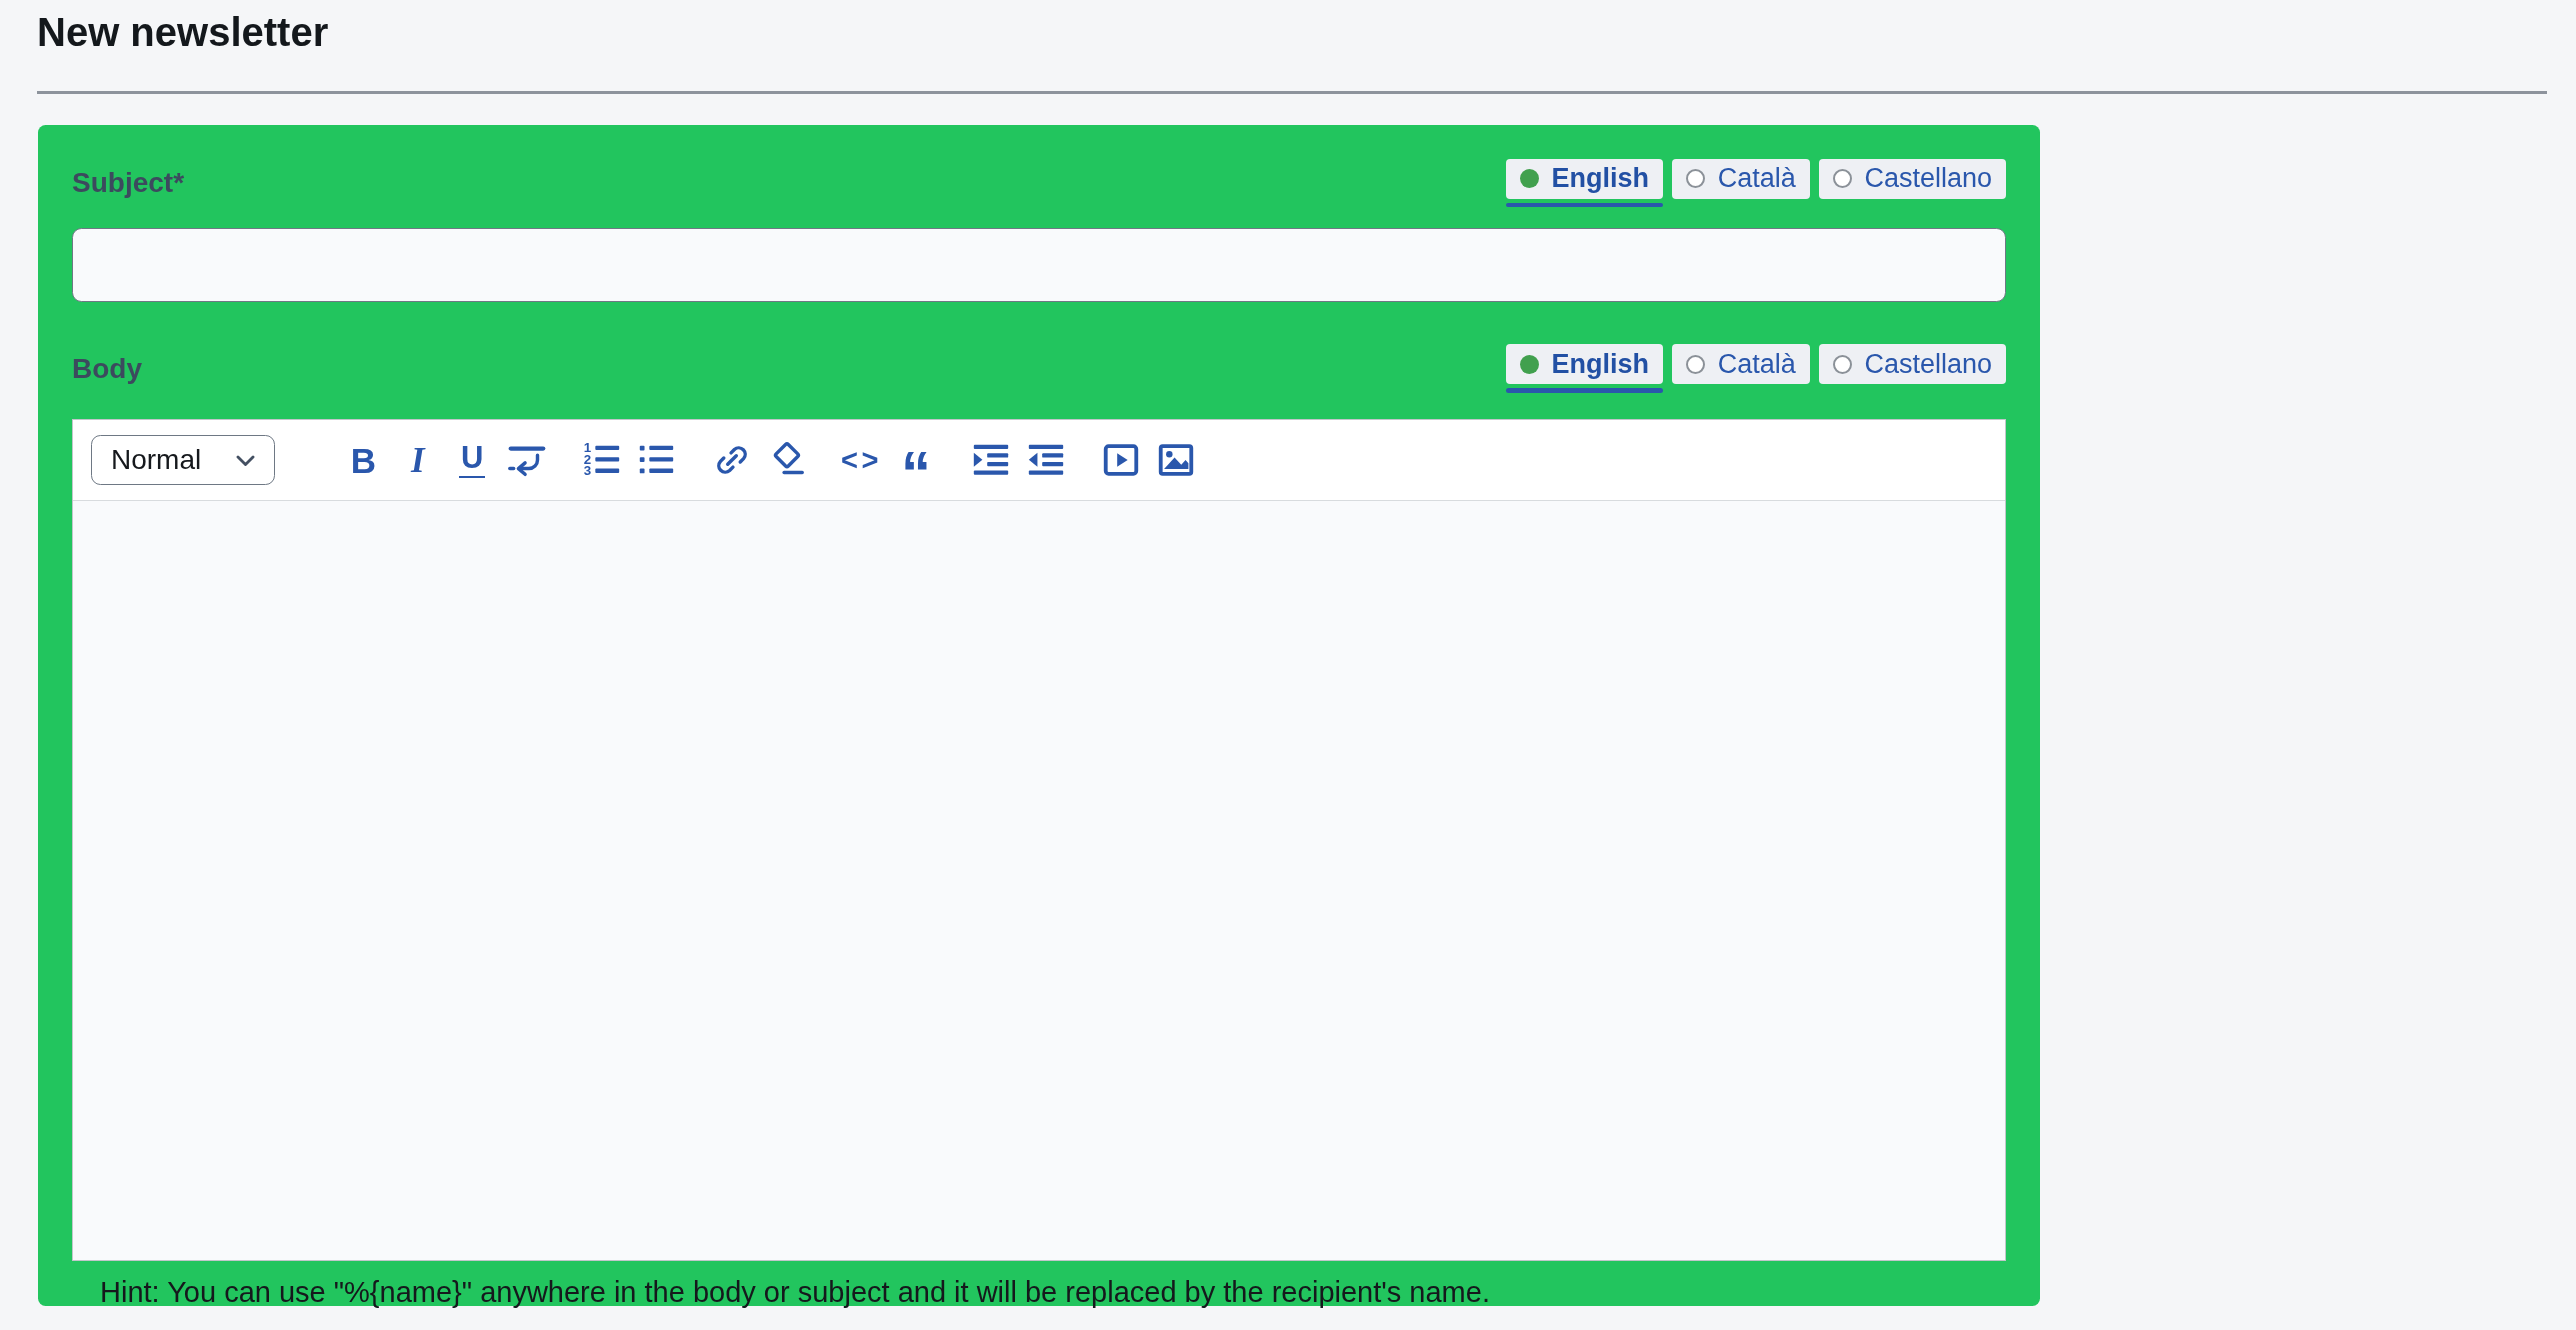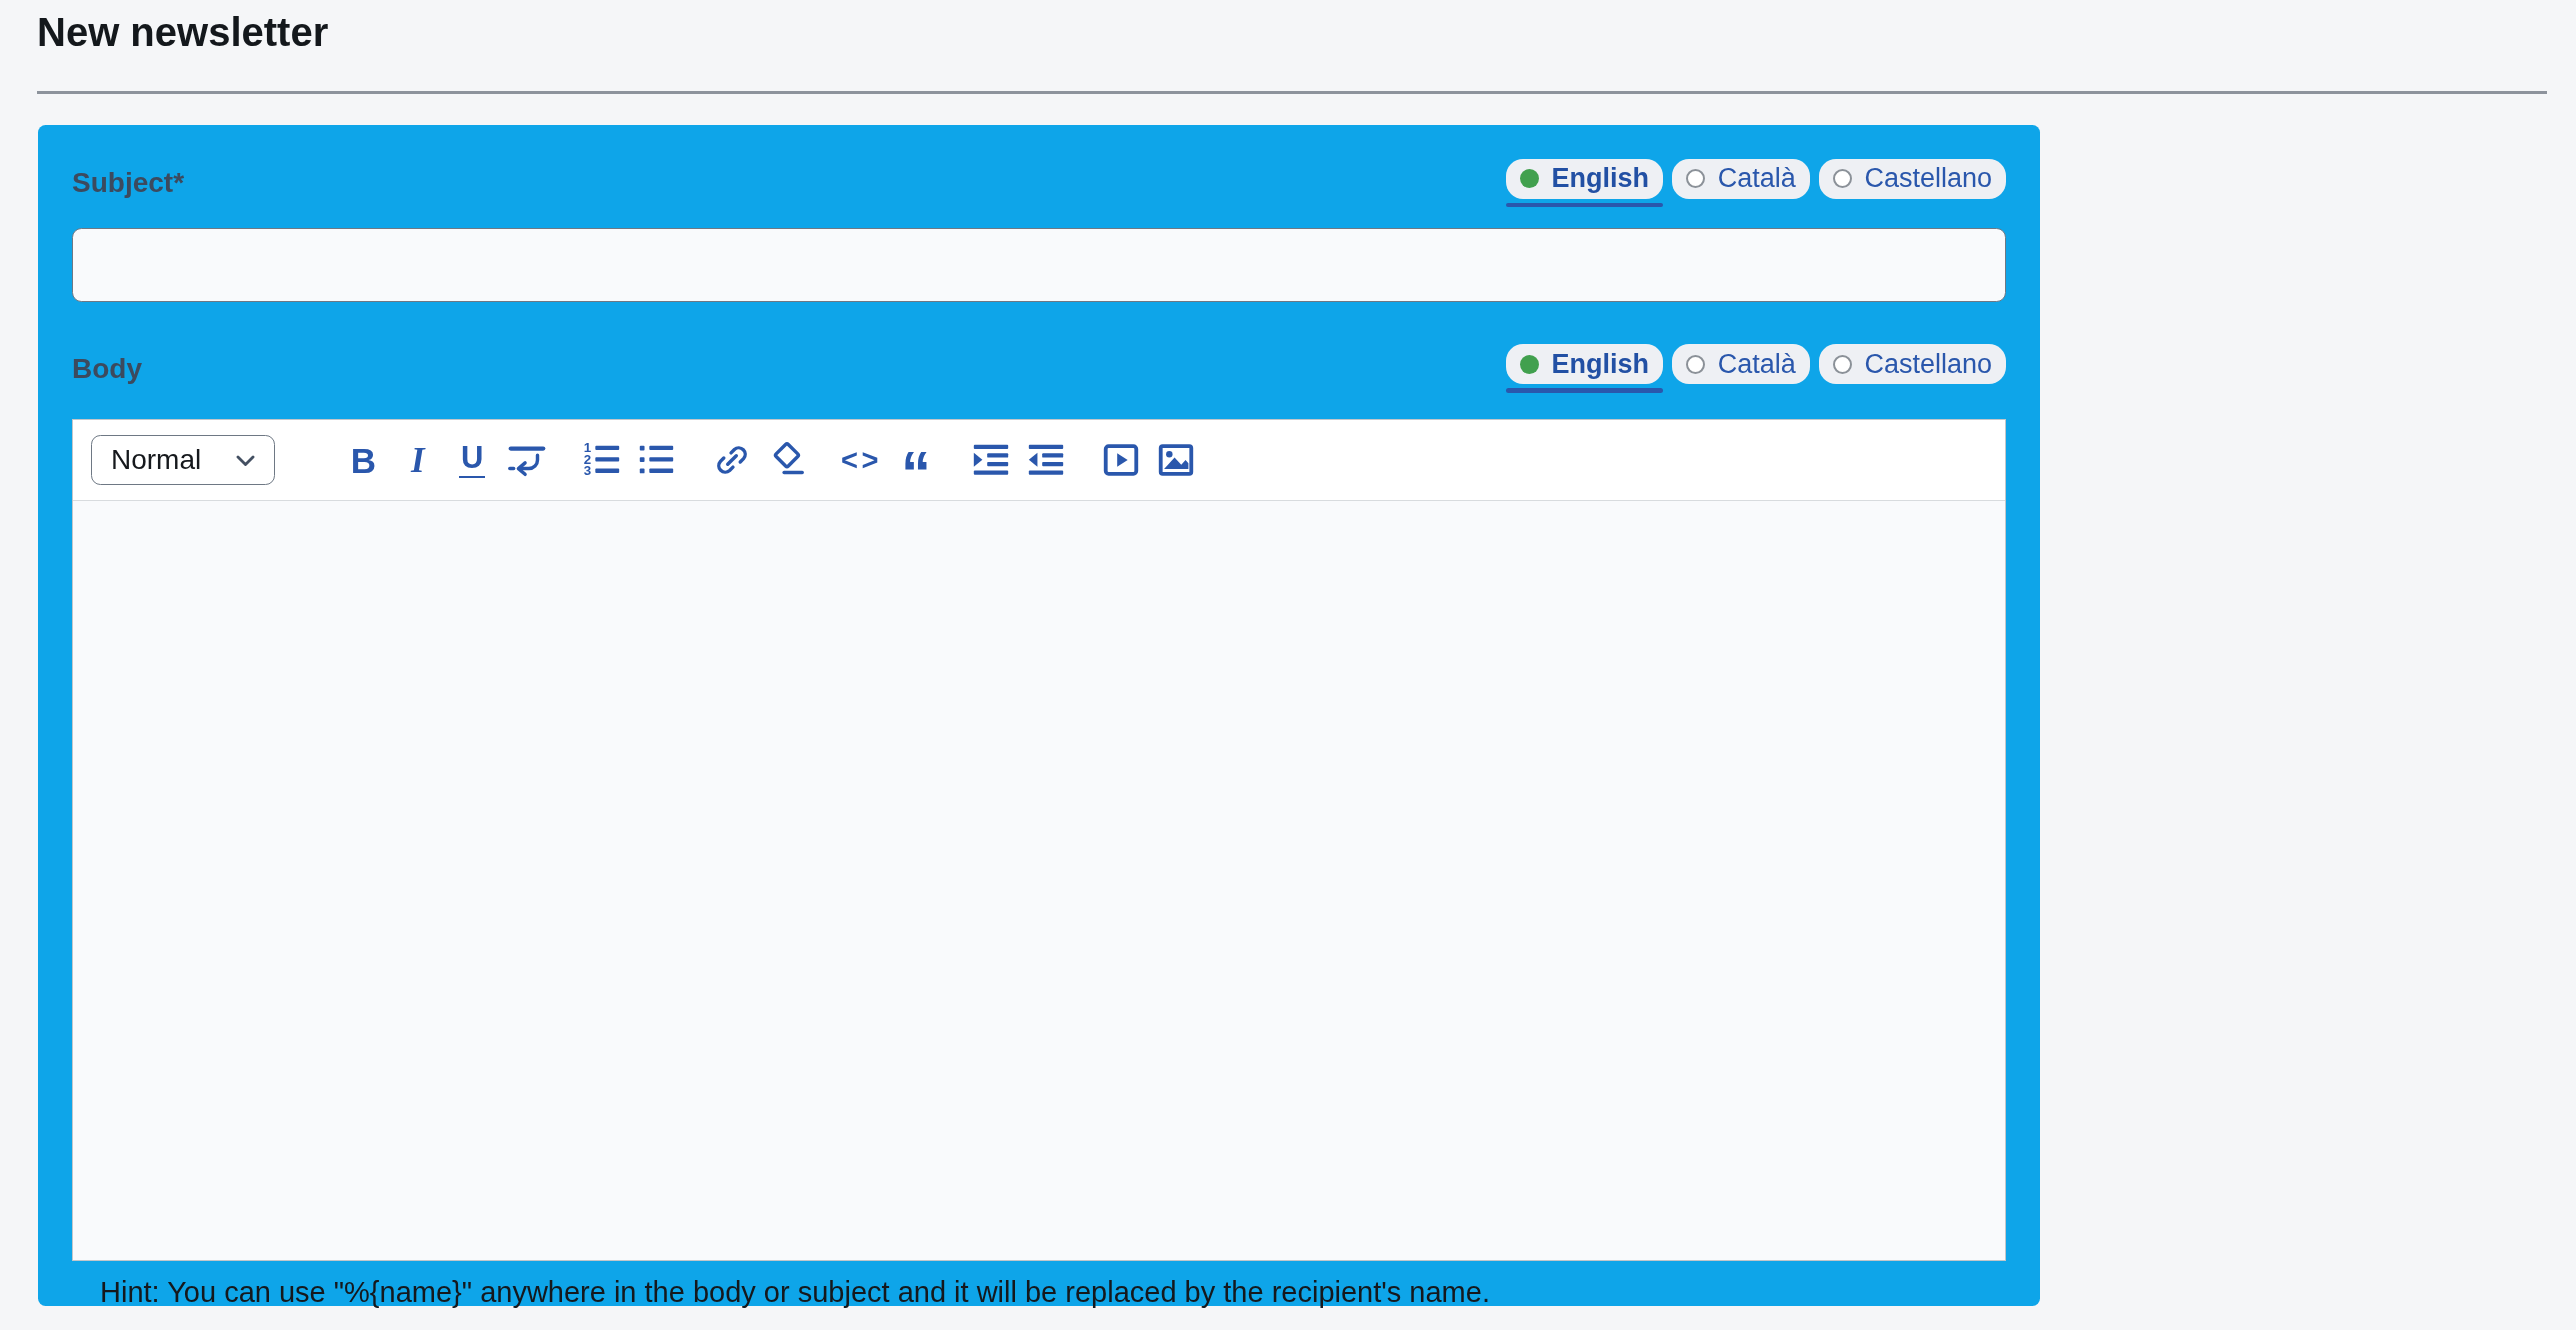--- a/index.html
+++ b/index.html
@@ -23,21 +23,21 @@
     height: 2.8px;
     background: #8d939c;
     border: none;
     margin: 34px 29px 0 37px;
   }
 
   .card {
     margin: 31px 0 0 38px;
     width: 2002px;
     height: 1181px;
-    background: #0ea5e9;
+    background: #22c55e;
     border-radius: 7.6px;
     padding: 34px 34px 0 34px;
   }
 
   .field-row {
     display: flex;
     justify-content: space-between;
     align-items: center;
   }
   .field-row.body-row { margin-top: 42px; }
@@ -48,21 +48,21 @@
     color: #3c4a5e;
   }
 
   .lang-switcher { display: flex; gap: 9.4px; align-items: flex-start; }
   .lang-item { display: flex; flex-direction: column; cursor: pointer; }
   .lang-pill {
     display: flex;
     align-items: center;
     gap: 12.3px;
     background: #eef0f4;
-    border-radius: 17px;
+    border-radius: 4px;
     height: 40px;
     padding: 0 14px;
   }
   .lang-label { font-size: 27px; color: #2a57ac; line-height: 1; }
   .lang-item.selected .lang-label { font-weight: 700; color: #2250a4; }
   .lang-item.selected::after {
     content: "";
     height: 4.7px;
     border-radius: 2.8px;
     background: #2a57ac;

